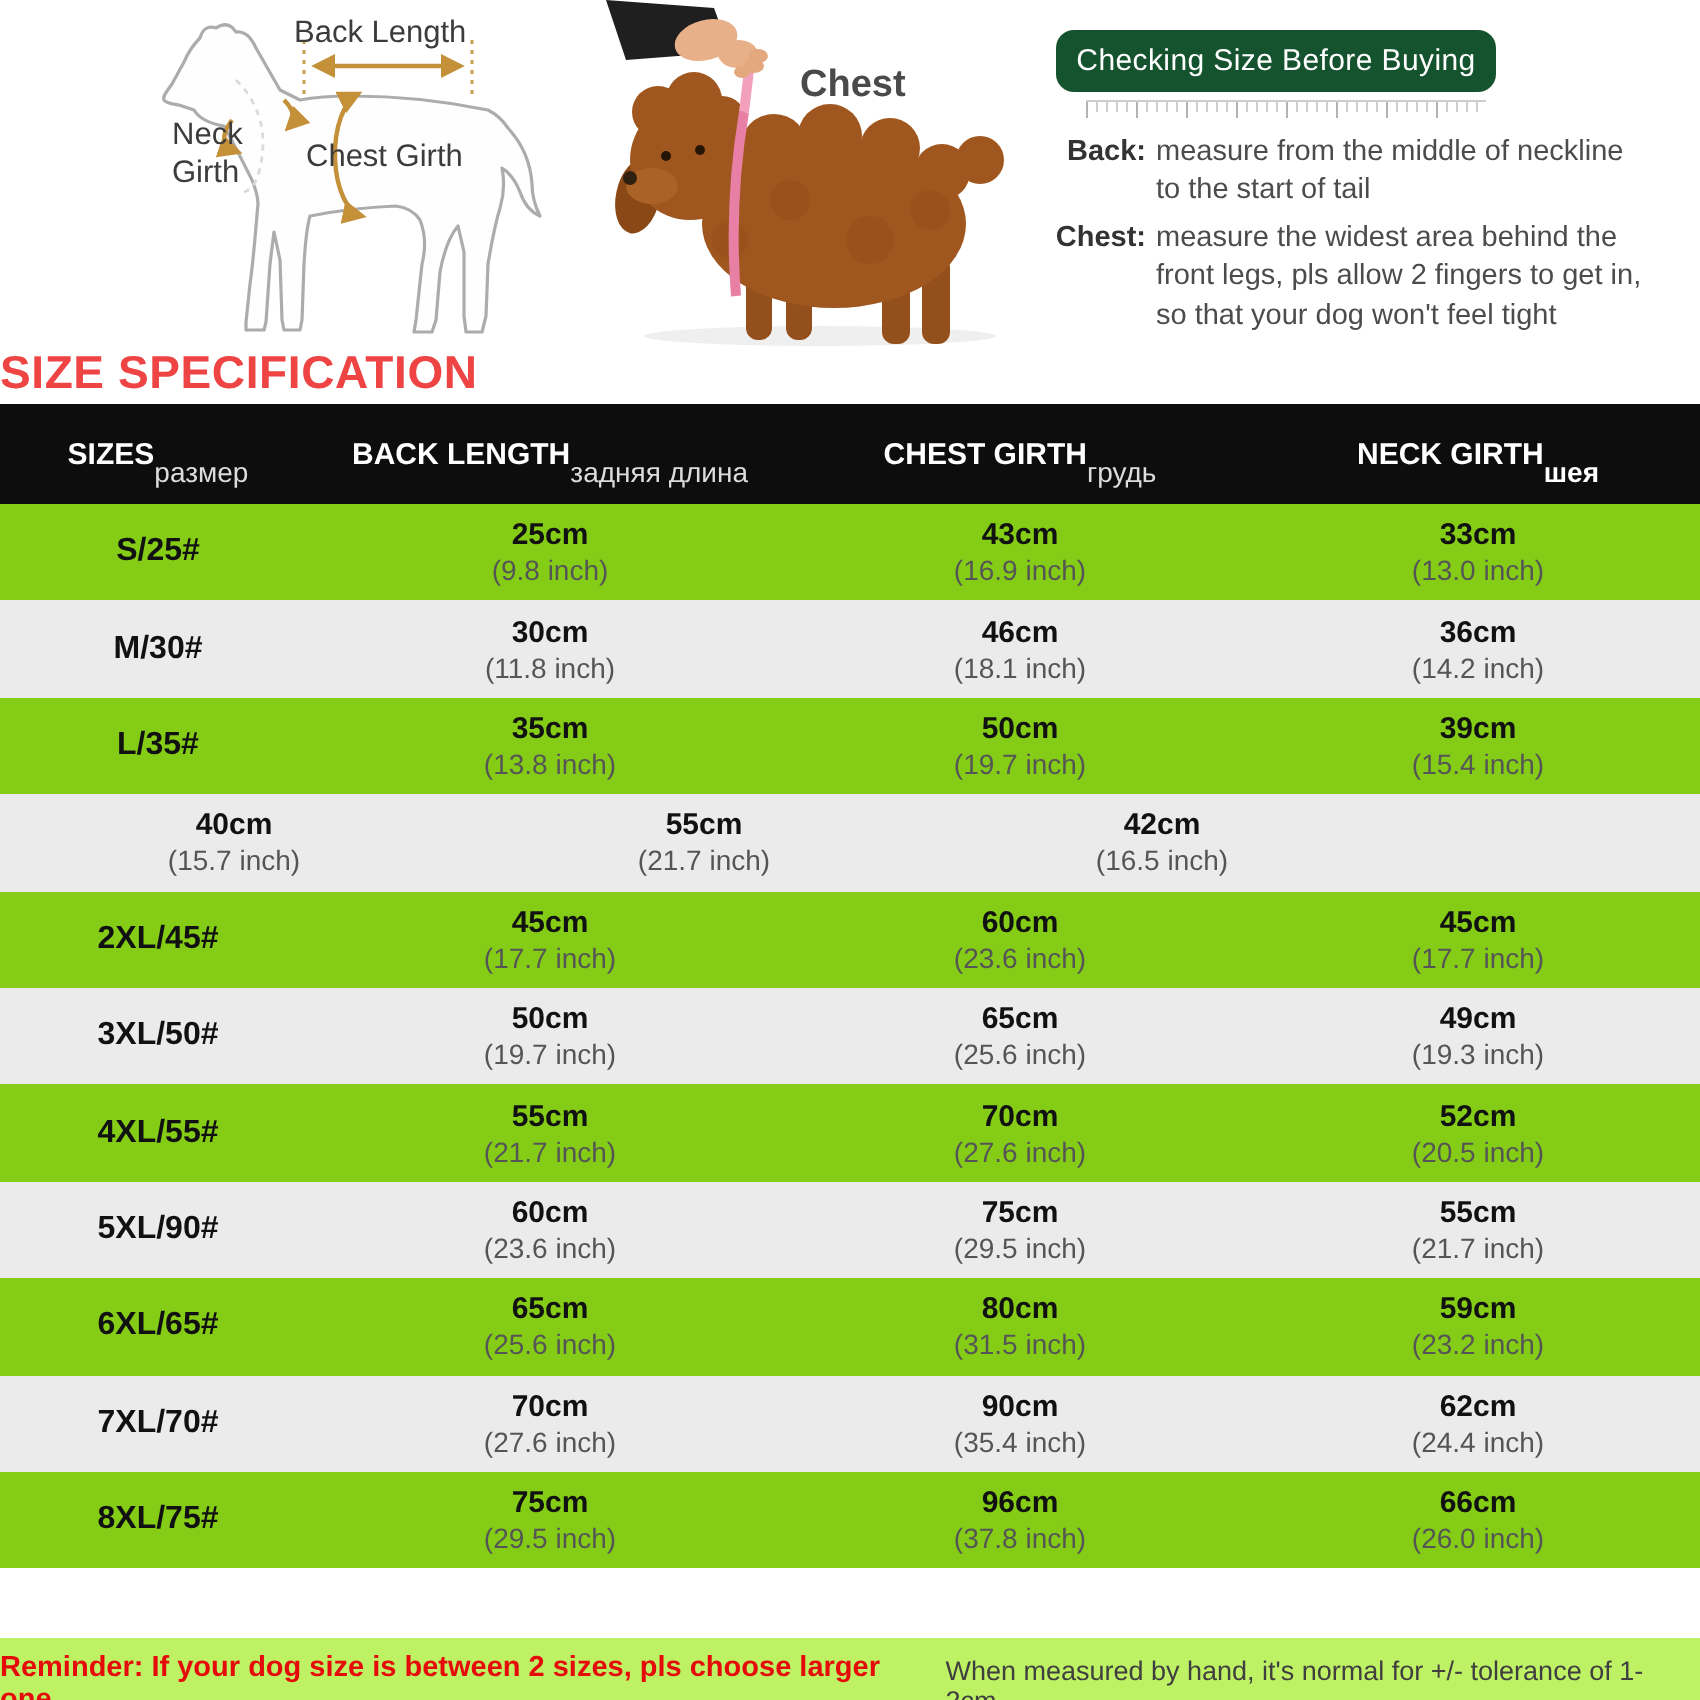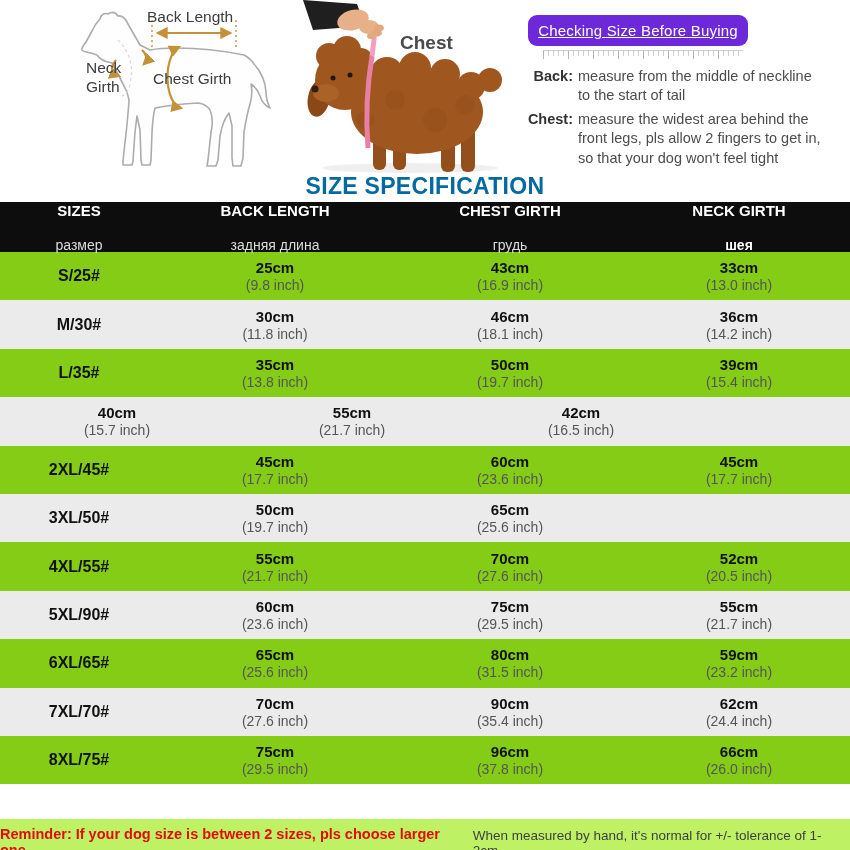--- a/index.html
+++ b/index.html
@@ -15,40 +15,40 @@
   .lbl-backlength { left:147px; top:8px; }
   .lbl-neck { left:86px; top:59px; width:52px; }
   .lbl-chest { left:153px; top:70px; }
 
   .photo { position:absolute; left:295px; top:0; width:220px; height:175px; }
   .photo svg { position:absolute; left:0; top:0; }
   .lbl-photochest { position:absolute; left:105px; top:32px; font-size:19px; font-weight:bold; color:#4a4a4a; }
 
   .howto { position:absolute; left:515px; top:0; width:335px; height:172px; }
   .banner { position:absolute; left:13px; top:15px; width:220px; height:31px;
-            background:#6d28d9; border-radius:9px; color:#fff; font-size:15px;
-            display:flex; align-items:center; justify-content:center; letter-spacing:.2px;text-decoration:underline; }
+            background:#14532d; border-radius:9px; color:#fff; font-size:15px;
+            display:flex; align-items:center; justify-content:center; letter-spacing:.2px; }
   .ruler { position:absolute; left:28px; top:50px; width:200px; height:9px;
            border-top:1px solid #CDCDCD;
            background:
              repeating-linear-gradient(90deg,#B3B3B3 0 1px,transparent 1px 25px),
              repeating-linear-gradient(90deg,#CFCFCF 0 1px,transparent 1px 5px);
            background-size:100% 9px,100% 5px; background-repeat:no-repeat; }
   .instr { position:absolute; left:0; top:67px; width:335px; }
   .instr-row { display:grid; grid-template-columns:58px 1fr; column-gap:5px;
                font-size:14.5px; color:#4c4c4c; line-height:1.32; margin-bottom:5px; }
   .term { text-align:right; font-weight:bold; color:#333; }
 
   
-  .title { height:30px; line-height:29px; text-align:center; font-size:23px;
-           font-weight:bold; color:#0369a1; letter-spacing:.3px; }
+  .title { height:30px; line-height:29px; font-size:23px;
+           font-weight:bold; color:#ef4444; letter-spacing:.3px; }
 
   
   .thead { display:flex; background:#0D0D0D; color:#fff; height:50px; width:850px; }
-  .th { display:flex; flex-direction:column; justify-content:center; align-items:center; }
+  .th { display:flex; flex-direction:row; justify-content:center; align-items:center; }
   .th-en { font-size:15px; font-weight:bold; }
   .th-ru { font-size:14px; color:#DCDCDC; margin-top:18px; }
   .th:nth-child(4) .th-ru { font-weight:bold; color:#fff; }
   .w0 { width:158px; } .w1 { width:234px; } .w2 { width:236px; } .w3 { width:222px; }
 
   .trow { display:flex; height:48.4px; width:850px; background:#84cc16; }
   .trow.alt { background:#EBEBEB; }
   .c { display:flex; flex-direction:column; justify-content:center; align-items:center; }
   .c0 { font-weight:bold; font-size:16px; color:#111; }
   .cm { font-weight:bold; font-size:15px; color:#111; }
@@ -274,20 +274,24 @@
         <div class="trow alt">
           <div class="c c0 w0">3XL/50#</div>
           <div class="c w1">
             <div class="cm">50cm</div>
             <div class="inch">(19.7 inch)</div>
           </div>
           <div class="c w2">
             <div class="cm">65cm</div>
             <div class="inch">(25.6 inch)</div>
           </div>
+          <div class="c w3">
+            <div class="cm">49cm</div>
+            <div class="inch">(19.3 inch)</div>
+          </div>
         </div>
         <div class="trow">
           <div class="c c0 w0">4XL/55#</div>
           <div class="c w1">
             <div class="cm">55cm</div>
             <div class="inch">(21.7 inch)</div>
           </div>
           <div class="c w2">
             <div class="cm">70cm</div>
             <div class="inch">(27.6 inch)</div>

